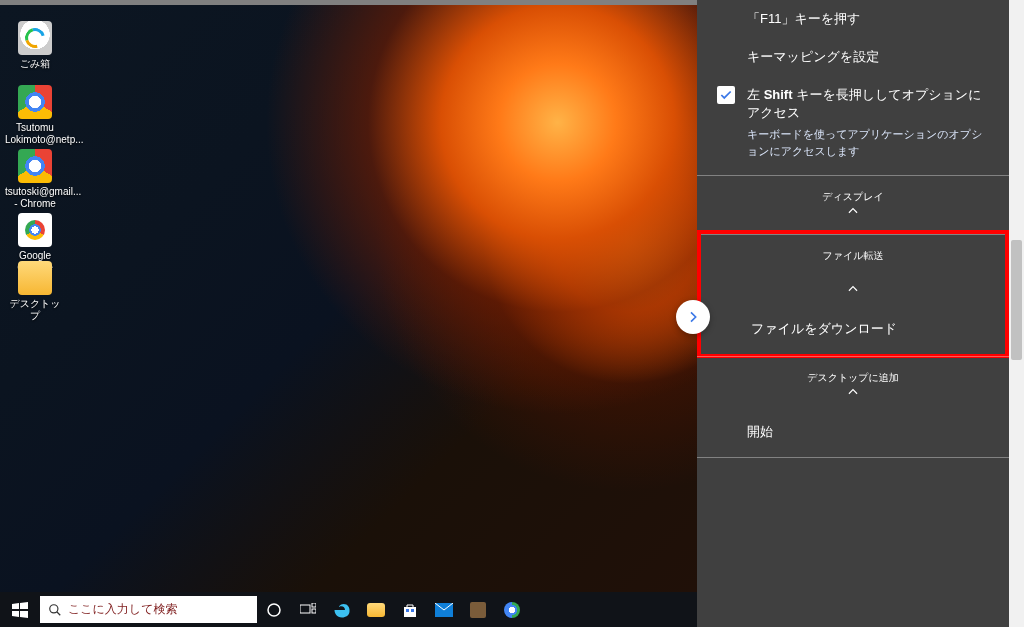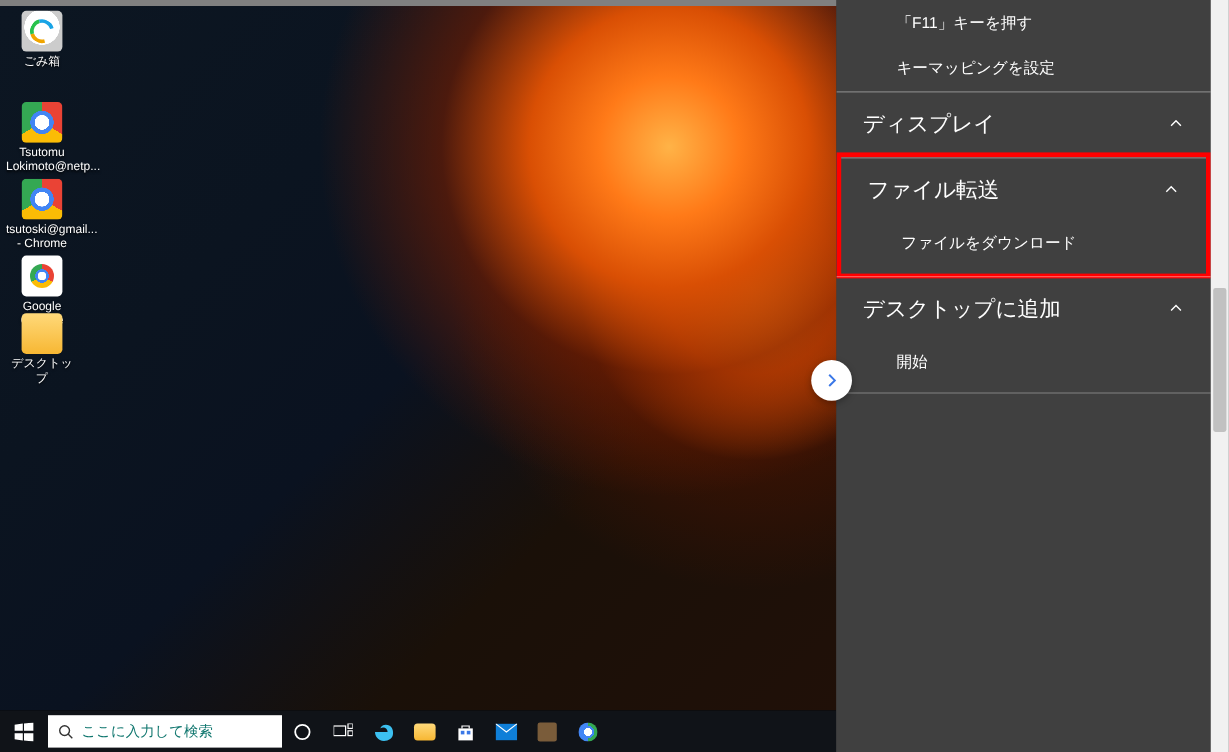--- a/index.html
+++ b/index.html
@@ -26,35 +26,35 @@
   .chrome-doc { background:#fff; position:relative; }
   .chrome-doc::after{ content:""; position:absolute; left:7px; top:7px; width:20px; height:20px; border-radius:50%;
     background:radial-gradient(circle at 50% 50%, #fff 0 25%, #4285F4 26% 40%, transparent 41%),
                conic-gradient(#EA4335 0 120deg,#FBBC05 120deg 240deg,#34A853 240deg 360deg);}
   .folder { background:linear-gradient(#ffd97a,#f7b733); border-radius:3px; }
 
   
   #taskbar { position:absolute; left:0; right:0; bottom:0; height:35px; background:#101318; display:flex; align-items:center; }
   #start { width:40px; height:35px; display:flex; align-items:center; justify-content:center; color:#fff; }
   #start svg { width:16px; height:16px; }
-  #search { height:27px; width:195px; background:#fff; display:flex; align-items:center; padding:0 8px; color:#0f766e; font-size:12px; }
+  #search { height:27px; width:217px; background:#fff; display:flex; align-items:center; padding:0 8px; color:#7f1d1d; font-size:12px; }
   #search svg { width:14px; height:14px; margin-right:6px; stroke:#333; }
   .tb-icon { width:34px; height:35px; display:flex; align-items:center; justify-content:center; color:#fff; font-size:16px; }
 
   
   #expand-btn { position:absolute; left:676px; top:300px; width:34px; height:34px; border-radius:50%;
     background:#fff; box-shadow:0 2px 6px rgba(0,0,0,0.3); display:flex; align-items:center; justify-content:center; z-index:5;}
   #expand-btn svg { width:16px; height:16px; stroke:#3b78e7; stroke-width:2.5; fill:none; }
 
   
   #panel { position:absolute; top:0; right:15px; bottom:0; width:312px; background:#404040; color:#fff;
     font-size:13px; overflow:hidden; }
   .row { padding:10px 22px 10px 50px; position:relative; }
-  .hdr { padding:14px 22px 14px 22px; font-size:18px; border-top:1px solid rgba(255,255,255,0.35);
-    display:flex; align-items:center; justify-content:space-between; }
+  .hdr { padding:14px 22px 14px 22px; font-size:10px; border-top:1px solid rgba(255,255,255,0.35);
+    display:flex; align-items:center; justify-content:space-between;flex-direction:column; }
   .hdr:first-of-type { border-top:none;gap:19px; }
   .chev-up { width:14px; height:14px; stroke:#fff; stroke-width:2; fill:none; }
   .subtle { font-size:11px; color:#dbe6fb; margin-top:4px; line-height:1.5; }
   .check { position:absolute; left:20px; top:10px; width:18px; height:18px; background:#fff; border-radius:2px;
     display:flex; align-items:center; justify-content:center; }
   .check svg { width:14px; height:14px; stroke:#3b78e7; stroke-width:3; fill:none; }
   .bold { font-weight:600; }
   .drop-caret { display:inline-block; margin-left:6px; width:0; height:0; border-left:4px solid transparent;
     border-right:4px solid transparent; border-top:5px solid #fff; vertical-align:middle; }
   #highlight { border:4px solid #ff0000; margin:-2px 0; }
@@ -65,21 +65,21 @@
   #outer-thumb { position:absolute; right:2px; top:240px; width:11px; height:120px; background:#c1c1c1; border-radius:2px; }
 </style>
 </head>
 <body>
 
 <div id="stage">
 
   <div id="remote">
     <div id="wallpaper"></div>
 
-    <div class="dicon" style="left:5px; top:4px;">
+    <div class="dicon" style="left:5px; top:16px;">
       <div class="glyph recycle"></div>
       <span>ごみ箱</span>
     </div>
     <div class="dicon" style="left:5px; top:80px;">
       <div class="glyph chrome"></div>
       <span style="white-space:pre-line;">Tsutomu
 Lokimoto@netp...</span>
     </div>
     <div class="dicon" style="left:5px; top:144px;">
       <div class="glyph chrome"></div>
@@ -158,20 +158,29 @@
   </div>
 
   <div id="panel">
 
     <div class="row clickable">
       <span>「F11」キーを押す</span>
     </div>
     <div class="row clickable">
       <span>キーマッピングを設定</span>
     </div>
+    <div class="row" style="padding-bottom:16px;">
+      <div class="check">
+        <svg viewBox="0 0 24 24">
+            <polyline points="4 12 9 17 20 6"></polyline>
+          </svg>
+      </div>
+      <span>左 </span><span class="bold">Shift</span><span> キーを長押ししてオプションにアクセス</span>
+      <div class="subtle">キーボードを使ってアプリケーションのオプションにアクセスします</div>
+    </div>
 
     <div class="hdr">
       <span>ディスプレイ</span>
       <svg class="chev-up" viewBox="0 0 24 24">
           <polyline points="5 15 12 8 19 15"></polyline>
         </svg>
     </div>
 
     <div id="highlight">
       <div class="hdr" style="border-top:1px solid rgba(255,255,255,0.35);">

